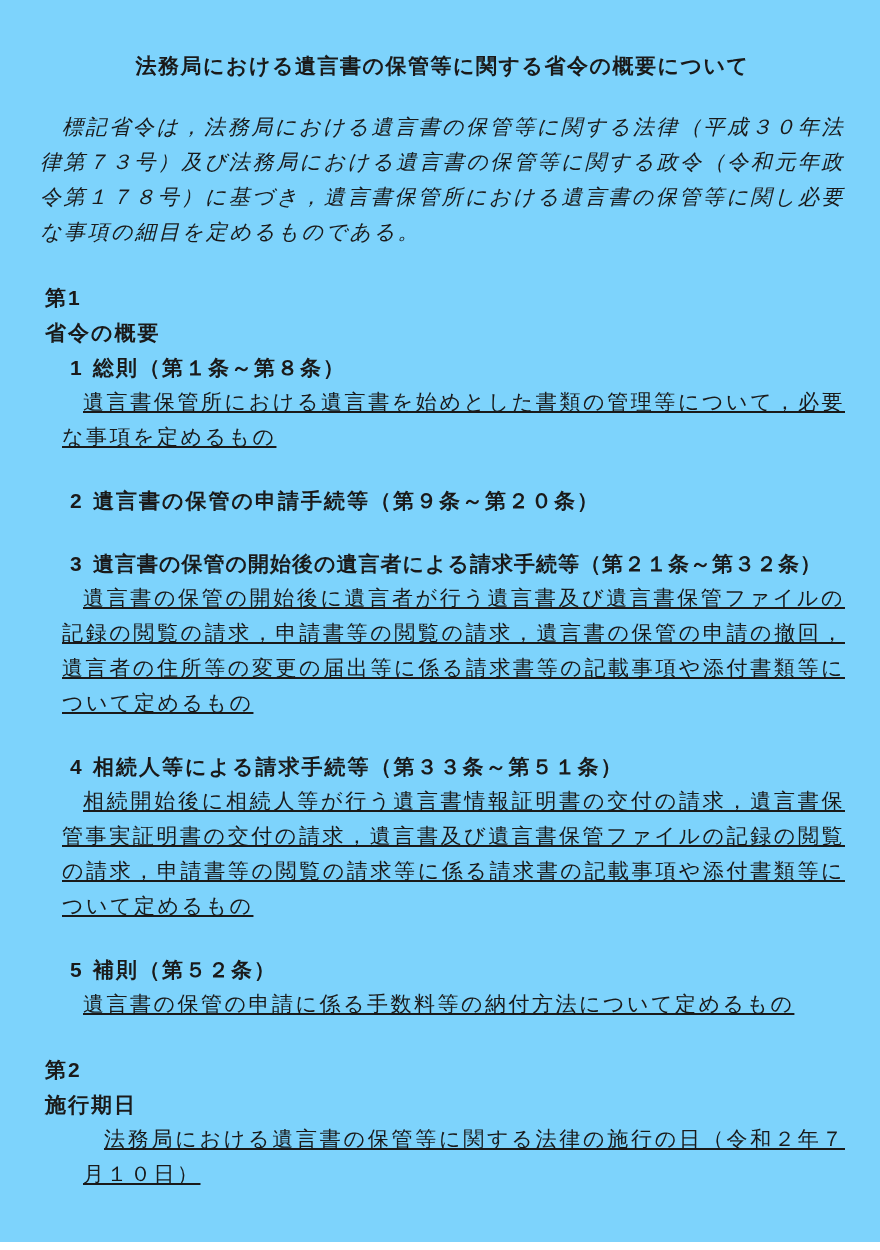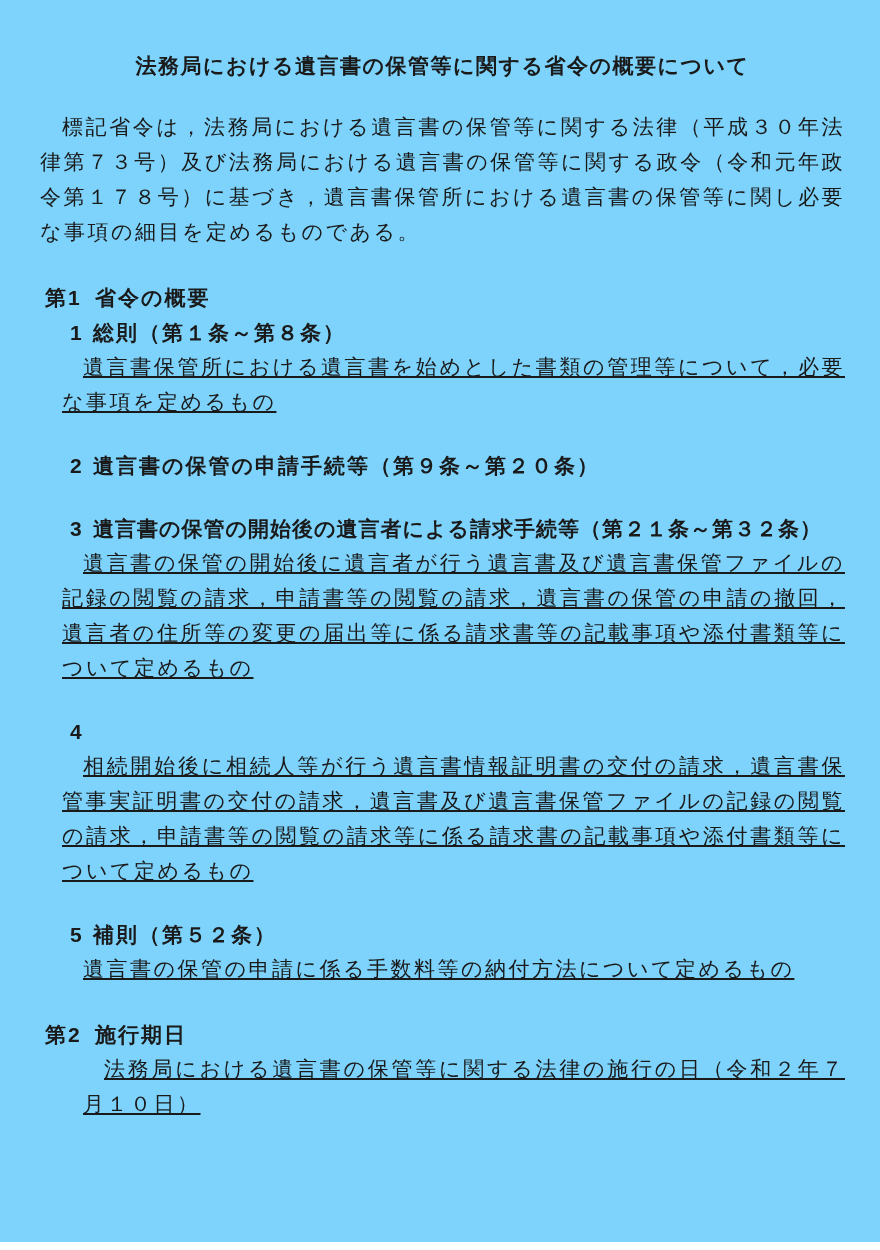--- a/index.html
+++ b/index.html
@@ -30,27 +30,29 @@
     letter-spacing: 1.5px;
     text-align: center;
     white-space: nowrap;
   }
   .intro {
     margin: 30px 0 0 0;
     letter-spacing: 2.5px;
     text-indent: 22px;
     text-align: justify;
     text-align-last: left;
+    font-style: italic;
   }
   .section { margin: 0; }
   .section-heading {
     display: flex;
     margin: 30px 0 0 5px;
     letter-spacing: 2px;
     white-space: nowrap;
+    flex-direction: column;
   }
   .sec-label { display: inline-block; min-width: 50px; }
   .item { margin: 0; }
   .item + .item { margin-top: 28px; }
   .item-heading {
     display: flex;
     margin: 0 0 0 30px;
     letter-spacing: 2px;
     white-space: nowrap;
   }
@@ -101,20 +103,21 @@
       <div class="item-heading gothic">
         <span class="item-number">3</span>
         <span class="item-title" style="letter-spacing:1px;">遺言書の保管の開始後の遺言者による請求手続等（第２１条～第３２条）</span>
       </div>
       <p class="item-body mincho">遺言書の保管の開始後に遺言者が行う遺言書及び遺言書保管ファイルの記録の閲覧の請求，申請書等の閲覧の請求，遺言書の保管の申請の撤回，遺言者の住所等の変更の届出等に係る請求書等の記載事項や添付書類等について定めるもの</p>
     </div>
 
     <div class="item">
       <div class="item-heading gothic">
         <span class="item-number">4</span>
+        <span class="item-title">相続人等による請求手続等（第３３条～第５１条）</span>
       </div>
       <p class="item-body mincho">相続開始後に相続人等が行う遺言書情報証明書の交付の請求，遺言書保管事実証明書の交付の請求，遺言書及び遺言書保管ファイルの記録の閲覧の請求，申請書等の閲覧の請求等に係る請求書の記載事項や添付書類等について定めるもの</p>
     </div>
 
     <div class="item">
       <div class="item-heading gothic">
         <span class="item-number">5</span>
         <span class="item-title">補則（第５２条）</span>
       </div>
       <p class="item-body mincho">遺言書の保管の申請に係る手数料等の納付方法について定めるもの</p>

